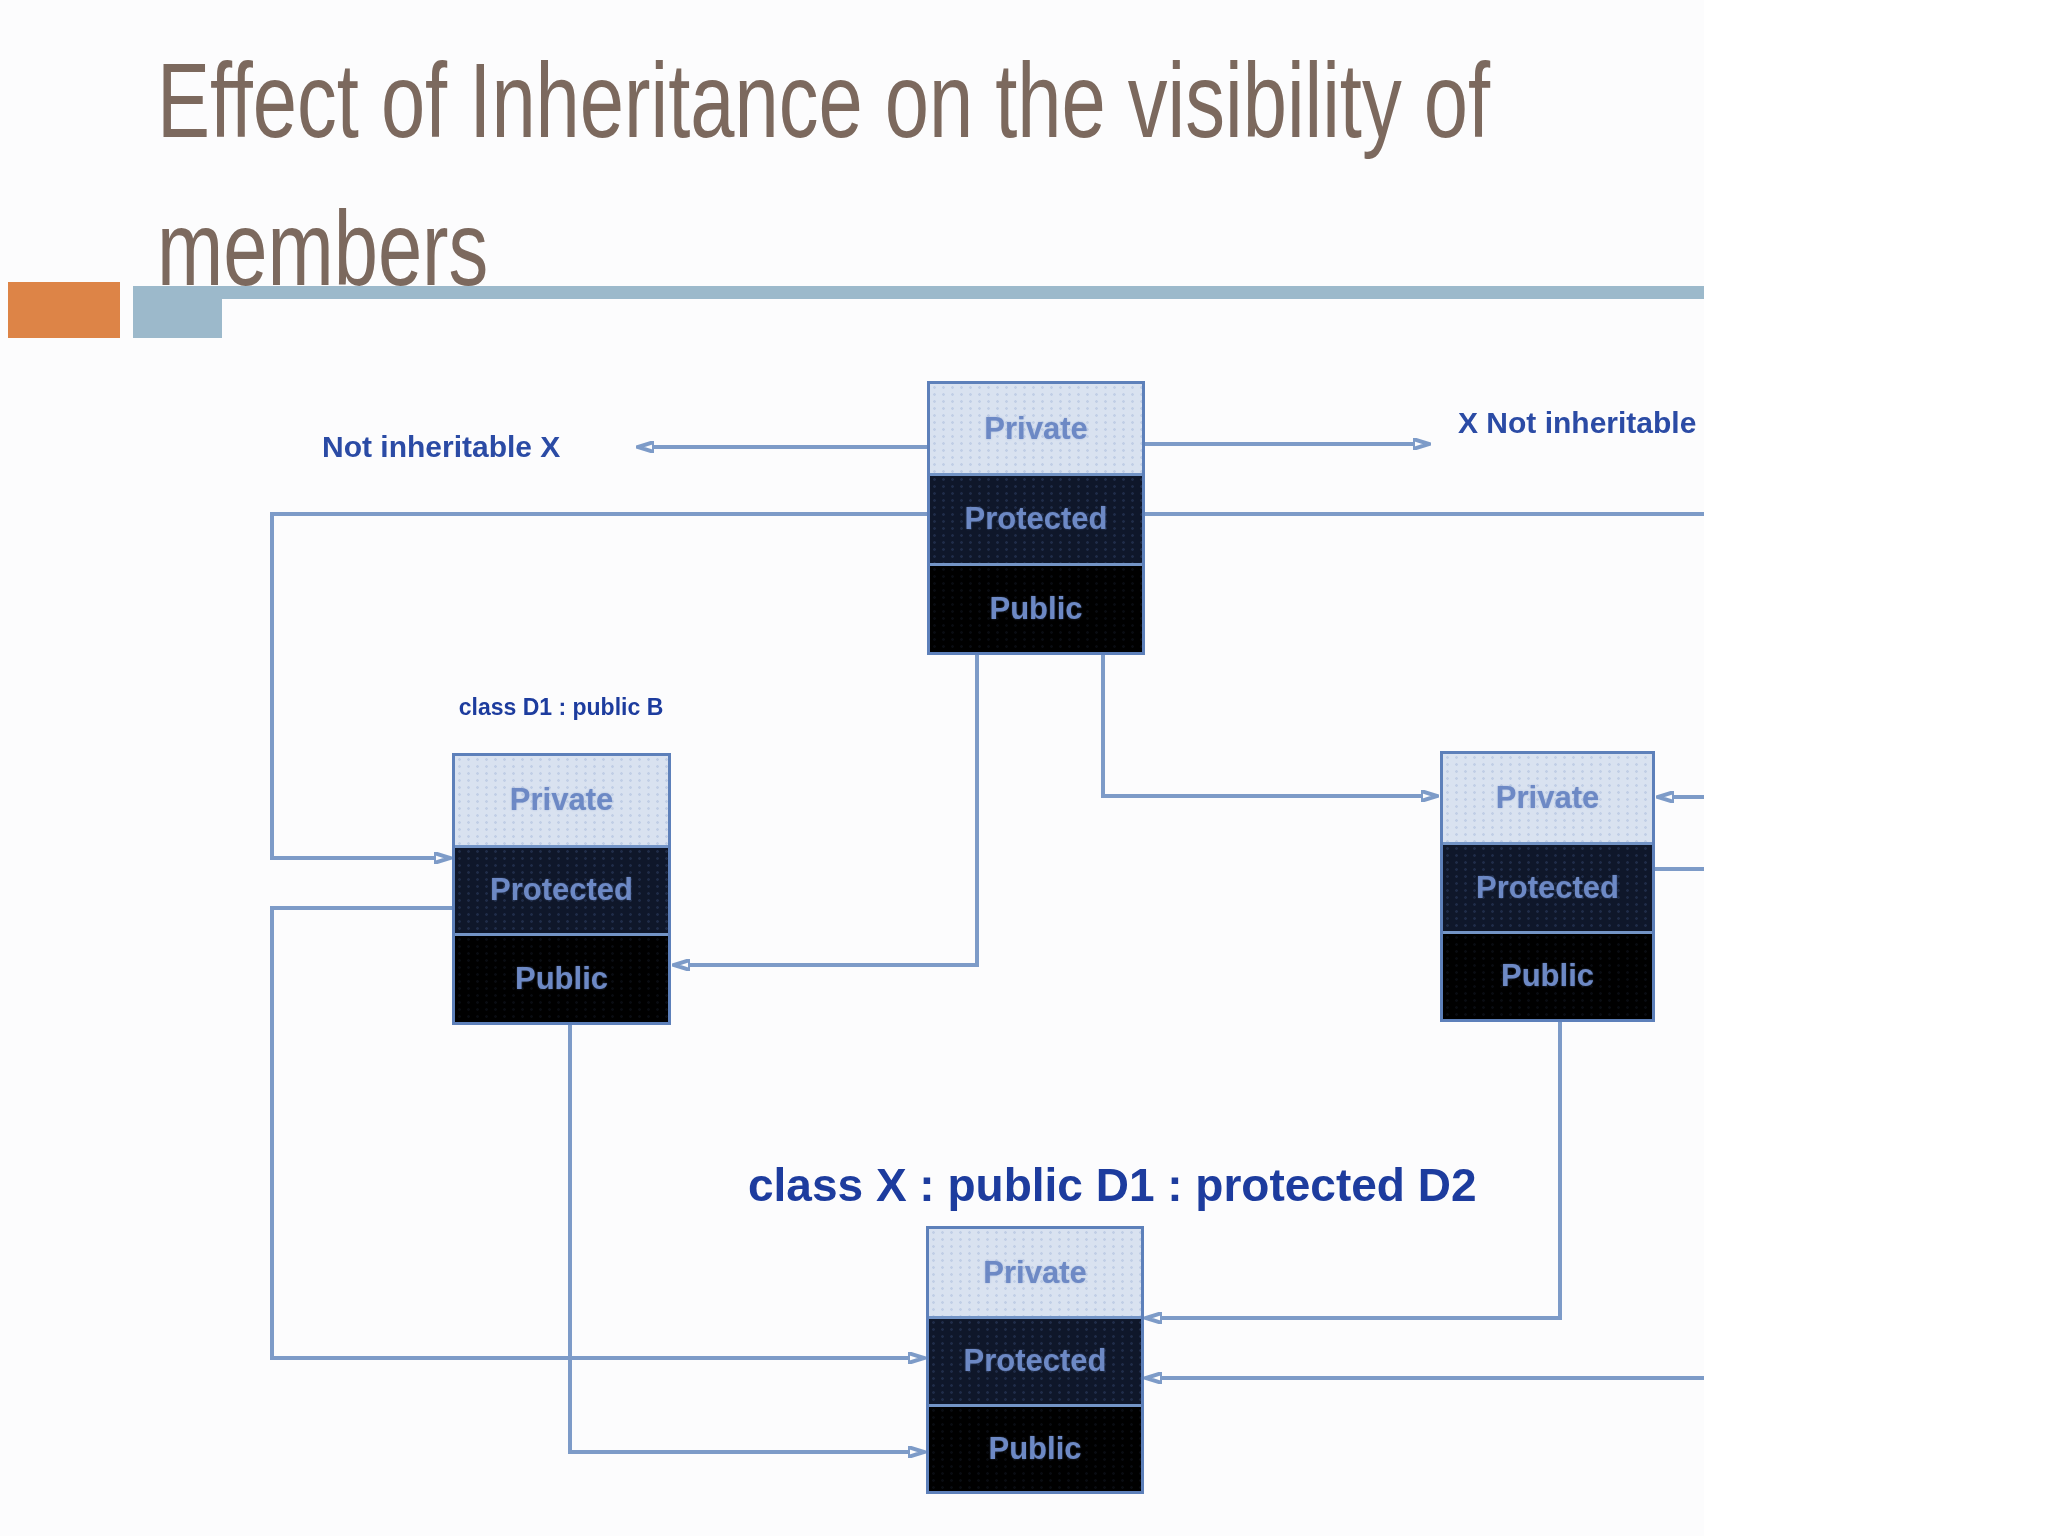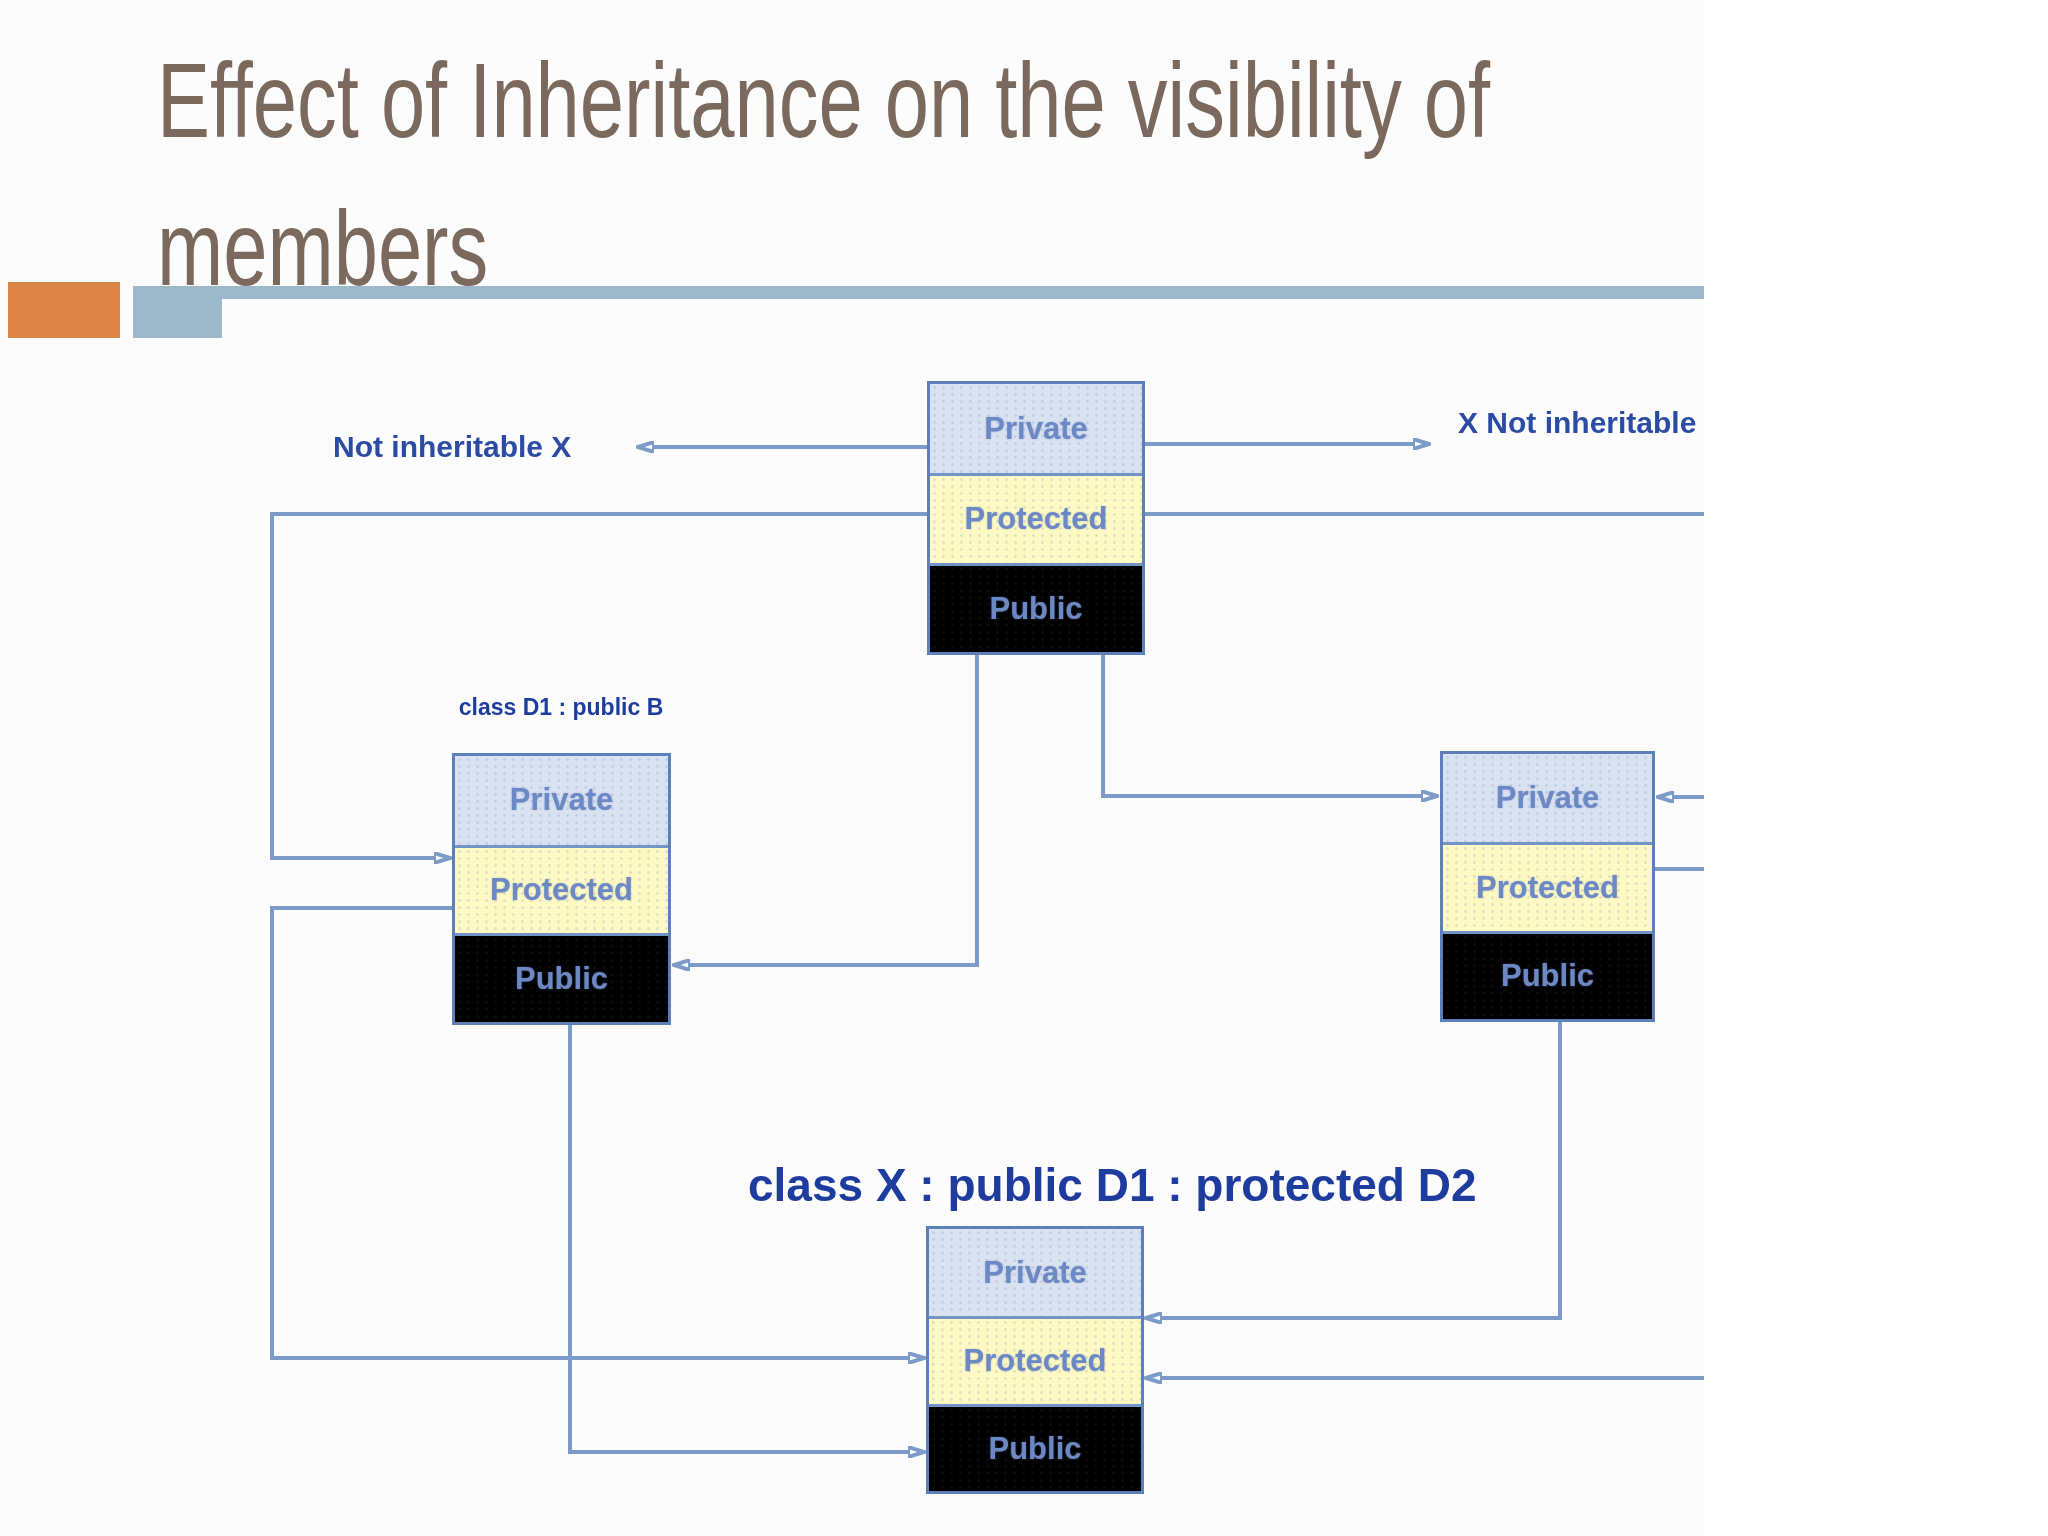--- a/index.html
+++ b/index.html
@@ -24,21 +24,21 @@
   
   .cbox{position:absolute;border:3px solid #5d80ba;box-sizing:border-box;background:#e8eef7;}
   .cbox .sec{
     position:relative;height:33.333%;box-sizing:border-box;
     display:flex;align-items:center;justify-content:center;
     font-size:31px;font-weight:700;color:#6d89c5;
     text-shadow:0 0 2px rgba(109,137,197,.5);
   }
   .cbox .sec + .sec{border-top:3px solid #7394c6;}
   .sec.private{background:#d9e2f0;}
-  .sec.protected{background:#fef9c3;}
+  .sec.protected{background:#0f172a;}
   .sec.public{background:#000000;}
   .sec::after{
     content:"";position:absolute;inset:0;pointer-events:none;
     background-image:radial-gradient(rgba(96,128,188,.20) 1.5px, transparent 1.7px);
     background-size:9px 7px;
   }
   .sec.public::after{opacity:.45;}
   #box-b {left:927px;top:381px;width:218px;height:274px;}
   #box-d1{left:452px;top:753px;width:219px;height:272px;}
   #box-d2{left:1440px;top:751px;width:215px;height:271px;}
@@ -48,21 +48,21 @@
     position:absolute;font-weight:700;font-size:23px;color:#1d3c9e;
     text-align:center;white-space:nowrap;
   }
   #h-b {left:886px;top:318px;width:300px;font-size:37px;}
   #h-d1{left:361px;top:694px;width:400px;}
   #h-d2{left:1330px;top:692px;width:400px;}
   #h-x {left:748px;top:1158px;width:620px;font-size:46px;}
   .heading .em{color:#4d6cb9;}
   
   .note{position:absolute;font-weight:700;font-size:30px;color:#2b4ba5;white-space:nowrap;}
-  #note-left {left:333px;top:430px;}
+  #note-left {left:322px;top:430px;}
   #note-right{left:1458px;top:406px;}
 </style>
 </head>
 <body>
 
 <div class="slide">
 
   <div class="title">Effect of Inheritance on the visibility of members</div>
 
   <div class="sq-orange"></div>

